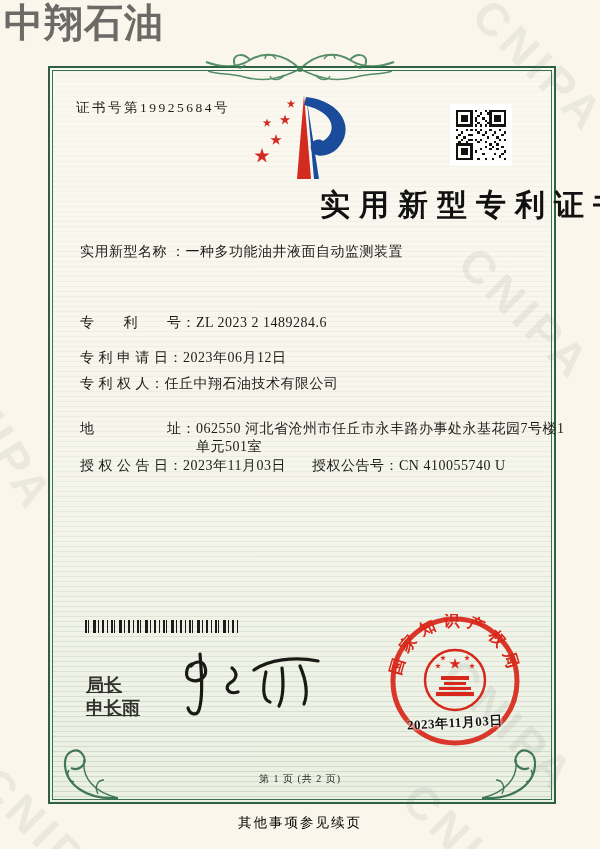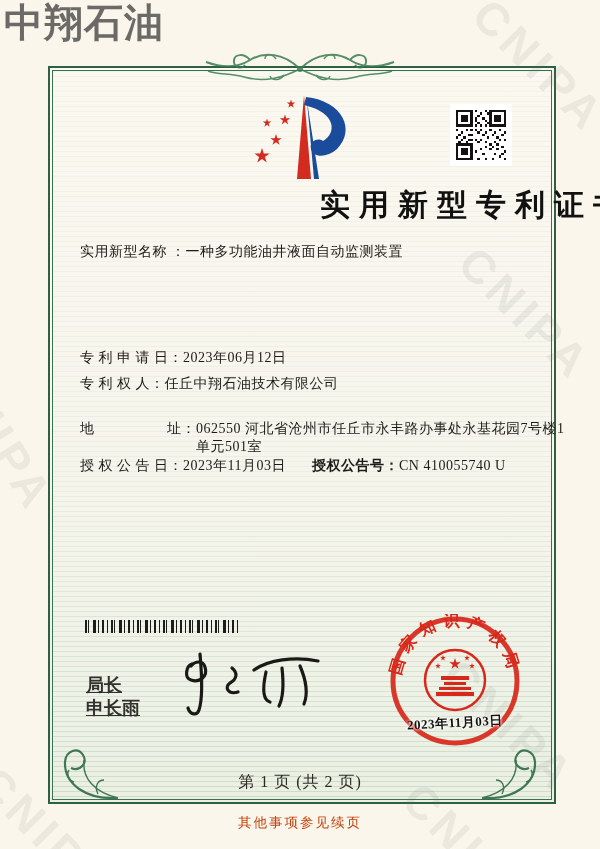--- a/index.html
+++ b/index.html
@@ -58,21 +58,21 @@
   .qr-box svg{position:absolute;left:6px;top:6px;}
   .doc-title{
     left:0;top:185px;width:600px;text-align:right;
     font-size:30px;font-weight:bold;color:#111;letter-spacing:9px;margin-left:32px;
   }
   .row{left:80px;font-size:14px;color:#1D1B18;letter-spacing:0.5px;line-height:17.5px;}
   .row .lab{display:inline-block;vertical-align:top;white-space:pre;}
   .row .val{display:inline-block;vertical-align:top;max-width:374px;}
   .r1{top:243px;} .r2{top:279px;} .r3{top:314px;} .r4{top:349px;text-align:center;}
   .r5{top:375px;} .r6{top:420px;} .r7{top:457px;}
-  .pair2{margin-left:26px;font-weight:bold;}
+  .pair2{margin-left:26px;}
   .paras{left:78px;top:483px;width:460px;}
   .paras p{
     margin:0 0 7px 0;font-size:11.8px;line-height:15.8px;color:#2B2925;
     text-indent:2em;letter-spacing:0.3px;
   }
   .barcode{
     left:85px;top:620px;width:156px;height:13px;
     background:repeating-linear-gradient(90deg,
       #1E1C1A 0 2px,transparent 2px 3px,
       #1E1C1A 3px 4px,transparent 4px 8px,
@@ -88,22 +88,22 @@
   }
   .signature{left:178px;top:646px;}
   .seal{left:388px;top:614px;width:134px;height:134px;z-index:4;}
   .seal svg{position:absolute;left:0;top:0;}
   .seal-date{
     position:absolute;left:0;top:100px;width:134px;text-align:center;
     font-size:13px;font-weight:bold;color:#151310;letter-spacing:0.5px;
     transform:rotate(-3deg);
     text-shadow:0 0 3px #fff,0 0 3px #fff;
   }
-  .page-no{left:0;top:772px;width:600px;text-align:center;font-size:16px;color:#2B2925;letter-spacing:1px;}
-  .footer-note{left:0;top:814px;width:600px;text-align:center;font-size:13.5px;color:#c2410c;letter-spacing:2px;}
+  .page-no{left:0;top:772px;width:600px;text-align:center;font-size:10px;color:#2B2925;letter-spacing:1px;}
+  .footer-note{left:0;top:814px;width:600px;text-align:center;font-size:13.5px;color:#000000;letter-spacing:2px;}
 </style>
 </head>
 <body>
 
 <div class="abs brand-logo">中翔石油</div>
 
 <div class="abs wm wm1">CNIPA</div>
 <div class="abs wm wm2">CNIPA</div>
 <div class="abs wm wm3">CNIPA</div>
 <div class="abs wm wm4">CNIPA</div>
@@ -148,20 +148,21 @@
   <g transform="translate(70,0) scale(-1,1)" fill="none" stroke="#2F6B45" stroke-width="2.2" opacity="0.9">
     <path d="M66,60 C34,62 12,46 13,24 C14,12 26,9 31,17 C36,25 28,34 19,30"></path>
     <path d="M66,60 C42,54 30,40 32,22" stroke-width="1.4"></path>
     <path d="M46,56 C42,48 46,42 52,42" stroke-width="1.4"></path>
     <path d="M22,44 C16,42 14,36 17,32" stroke-width="1.4"></path>
   </g>
 </svg>
 
 <div class="abs content">
 
+  <div class="abs cert-no">证书号第19925684号</div>
 
   <svg class="abs emblem" width="118" height="90" viewBox="0 0 118 90">
     <g fill="#D42B20">
       <polygon points="0,-1 0.225,-0.309 0.951,-0.309 0.363,0.118 0.588,0.809 0,0.382 -0.588,0.809 -0.363,0.118 -0.951,-0.309 -0.225,-0.309" transform="translate(20 64) scale(8)"></polygon>
       <polygon points="0,-1 0.225,-0.309 0.951,-0.309 0.363,0.118 0.588,0.809 0,0.382 -0.588,0.809 -0.363,0.118 -0.951,-0.309 -0.225,-0.309" transform="translate(34 48) scale(6)"></polygon>
       <polygon points="0,-1 0.225,-0.309 0.951,-0.309 0.363,0.118 0.588,0.809 0,0.382 -0.588,0.809 -0.363,0.118 -0.951,-0.309 -0.225,-0.309" transform="translate(25 31) scale(4.5)"></polygon>
       <polygon points="0,-1 0.225,-0.309 0.951,-0.309 0.363,0.118 0.588,0.809 0,0.382 -0.588,0.809 -0.363,0.118 -0.951,-0.309 -0.225,-0.309" transform="translate(43 28) scale(5.5)"></polygon>
       <polygon points="0,-1 0.225,-0.309 0.951,-0.309 0.363,0.118 0.588,0.809 0,0.382 -0.588,0.809 -0.363,0.118 -0.951,-0.309 -0.225,-0.309" transform="translate(49 12) scale(4.5)"></polygon>
       <polygon points="62,3 55,87 69,87"></polygon>
     </g>
@@ -183,20 +184,23 @@
         <path d="M2 2h3v3h-3z M16 2h3v3h-3z M2 16h3v3h-3z"></path>
         <path d="M8 0h1v1h-1z M12 0h1v1h-1z M10 1h1v1h-1z M13 1h1v1h-1z M9 2h1v1h-1z M8 3h1v1h-1z M11 3h1v1h-1z M8 4h1v1h-1z M12 4h1v1h-1z M9 5h1v1h-1z M13 5h1v1h-1z M8 6h1v1h-1z M10 6h1v1h-1z M12 6h1v1h-1z M6 8h1v1h-1z M6 10h1v1h-1z M6 12h1v1h-1z M0 8h1v1h-1z M2 9h1v1h-1z M1 10h1v1h-1z M3 11h1v1h-1z M4 8h1v1h-1z M5 10h1v1h-1z M2 12h1v1h-1z M0 11h1v1h-1z M5 12h1v1h-1z M4 13h1v1h-1z M1 13h1v1h-1z M8 8h1v1h-1z M9 9h1v1h-1z M10 8h1v1h-1z M12 9h1v1h-1z M11 10h1v1h-1z M13 11h1v1h-1z M8 12h1v1h-1z M10 12h1v1h-1z M12 13h1v1h-1z M9 13h1v1h-1z M14 8h1v1h-1z M15 10h1v1h-1z M16 9h1v1h-1z M17 11h1v1h-1z M18 8h1v1h-1z M19 10h1v1h-1z M20 9h1v1h-1z M16 13h1v1h-1z M18 12h1v1h-1z M20 12h1v1h-1z M15 15h1v1h-1z M17 16h1v1h-1z M19 15h1v1h-1z M16 18h1v1h-1z M18 19h1v1h-1z M20 17h1v1h-1z M15 20h1v1h-1z M14 16h1v1h-1z M17 14h1v1h-1z M19 18h1v1h-1z M20 20h1v1h-1z M14 14h1v1h-1z M12 15h1v1h-1z M10 16h1v1h-1z M8 17h1v1h-1z M11 18h1v1h-1z M9 20h1v1h-1z M12 20h1v1h-1z"></path>
       </g>
     </svg>
   </div>
 
   <div class="abs doc-title">实用新型专利证书</div>
 
   <div class="abs row r1">
     <span class="lab">实用新型名称 ：</span><span class="val">一种多功能油井液面自动监测装置</span>
+  </div>
+  <div class="abs row r3">
+    <span class="lab">专　　利　　号：</span><span class="val">ZL 2023 2 1489284.6</span>
   </div>
   <div class="abs row r4">
     <span class="lab">专 利 申 请 日：</span><span class="val">2023年06月12日</span>
   </div>
   <div class="abs row r5">
     <span class="lab">专 利 权 人：</span><span class="val">任丘中翔石油技术有限公司</span>
   </div>
   <div class="abs row r6">
     <span class="lab">地　　　　　址：</span><span class="val">062550 河北省沧州市任丘市永丰路办事处永基花园7号楼1单元501室</span>
   </div>

